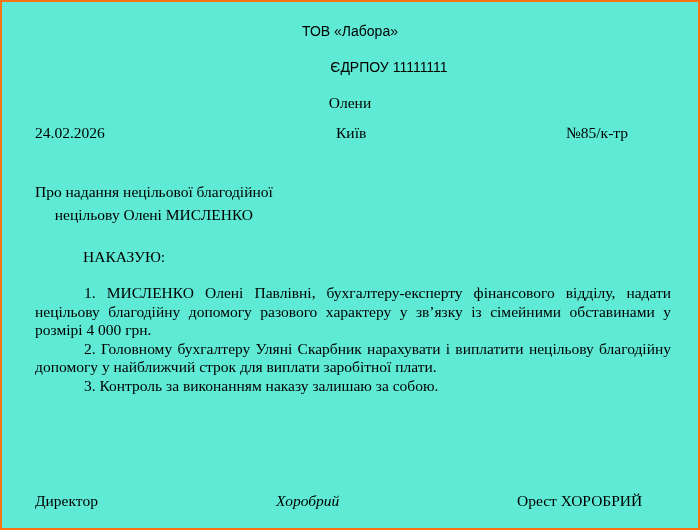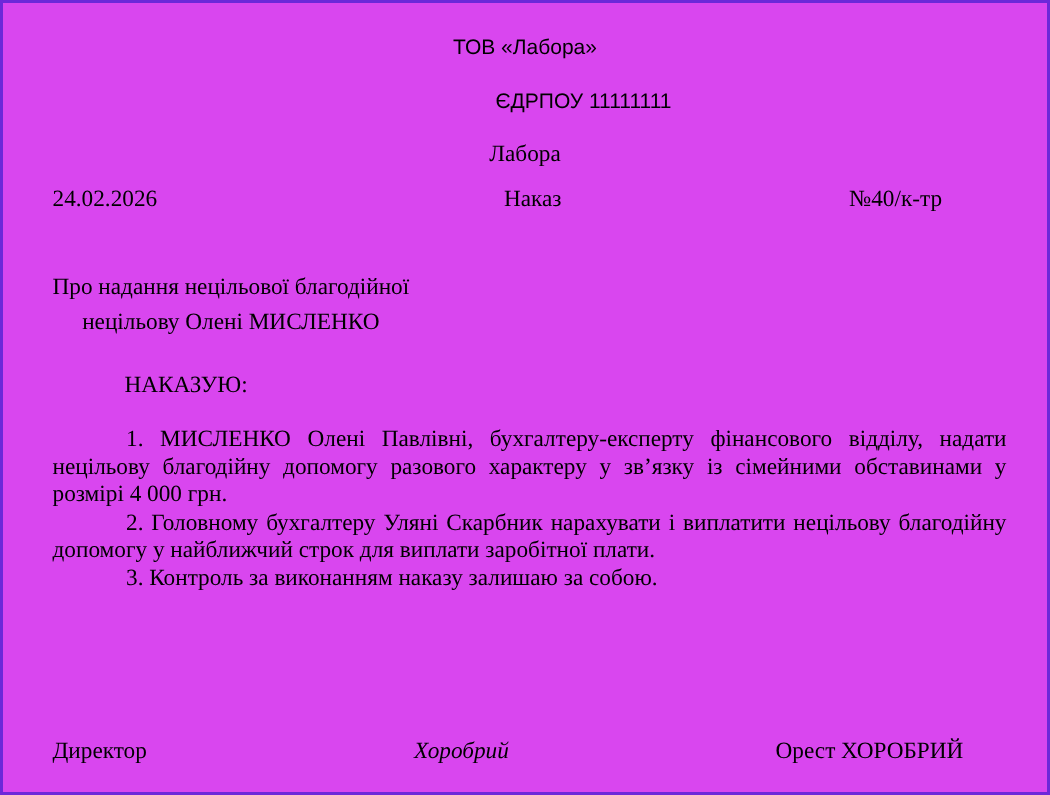--- a/index.html
+++ b/index.html
@@ -9,22 +9,22 @@
     }
     body {
       width: 700px;
       height: 530px;
       overflow: hidden;
     }
     .page {
       position: relative;
       width: 696px;
       height: 526px;
-      border: 2px solid #6d28d9;
-      background: #d946ef;
+      border: 2px solid #f97316;
+      background: #5eead4;
       color: #000000;
       font-family: "Liberation Serif", "DejaVu Serif", serif;
       font-size: 15.5px;
     }
     .abs { position: absolute; white-space: nowrap; }
     .sans {
       font-family: "Liberation Sans", "DejaVu Sans", sans-serif;
       font-size: 14px;
     }
     .center { left: 0; width: 696px; text-align: center; }
@@ -56,25 +56,25 @@
     .sig-title { top: 490px; left: 33px; }
     .sig-sign { top: 490px; left: 274px; font-style: italic; }
     .sig-name { top: 490px; left: 515px; }
   </style>
 </head>
 <body>
 
 <div class="page">
   <div class="abs center sans company">ТОВ «Лабора»</div>
   <div class="abs center sans edrpou">ЄДРПОУ 11111111</div>
-  <div class="abs center doc-type">Лабора</div>
+  <div class="abs center doc-type">Олени</div>
 
   <div class="abs date">24.02.2026</div>
-  <div class="abs city">Наказ</div>
-  <div class="abs number">№40/к-тр</div>
+  <div class="abs city">Київ</div>
+  <div class="abs number">№85/к-тр</div>
 
   <div class="abs subject">
     <div>Про надання нецільової благодійної</div>
     <div>нецільову Олені МИСЛЕНКО</div>
   </div>
 
   <div class="abs order-word">НАКАЗУЮ:</div>
 
   <div class="items">
     <p>1. МИСЛЕНКО Олені Павлівні, бухгалтеру-експерту фінансового відділу, надати нецільову благодійну допомогу разового характеру у зв’язку із сімейними обставинами у розмірі 4 000 грн.</p>

